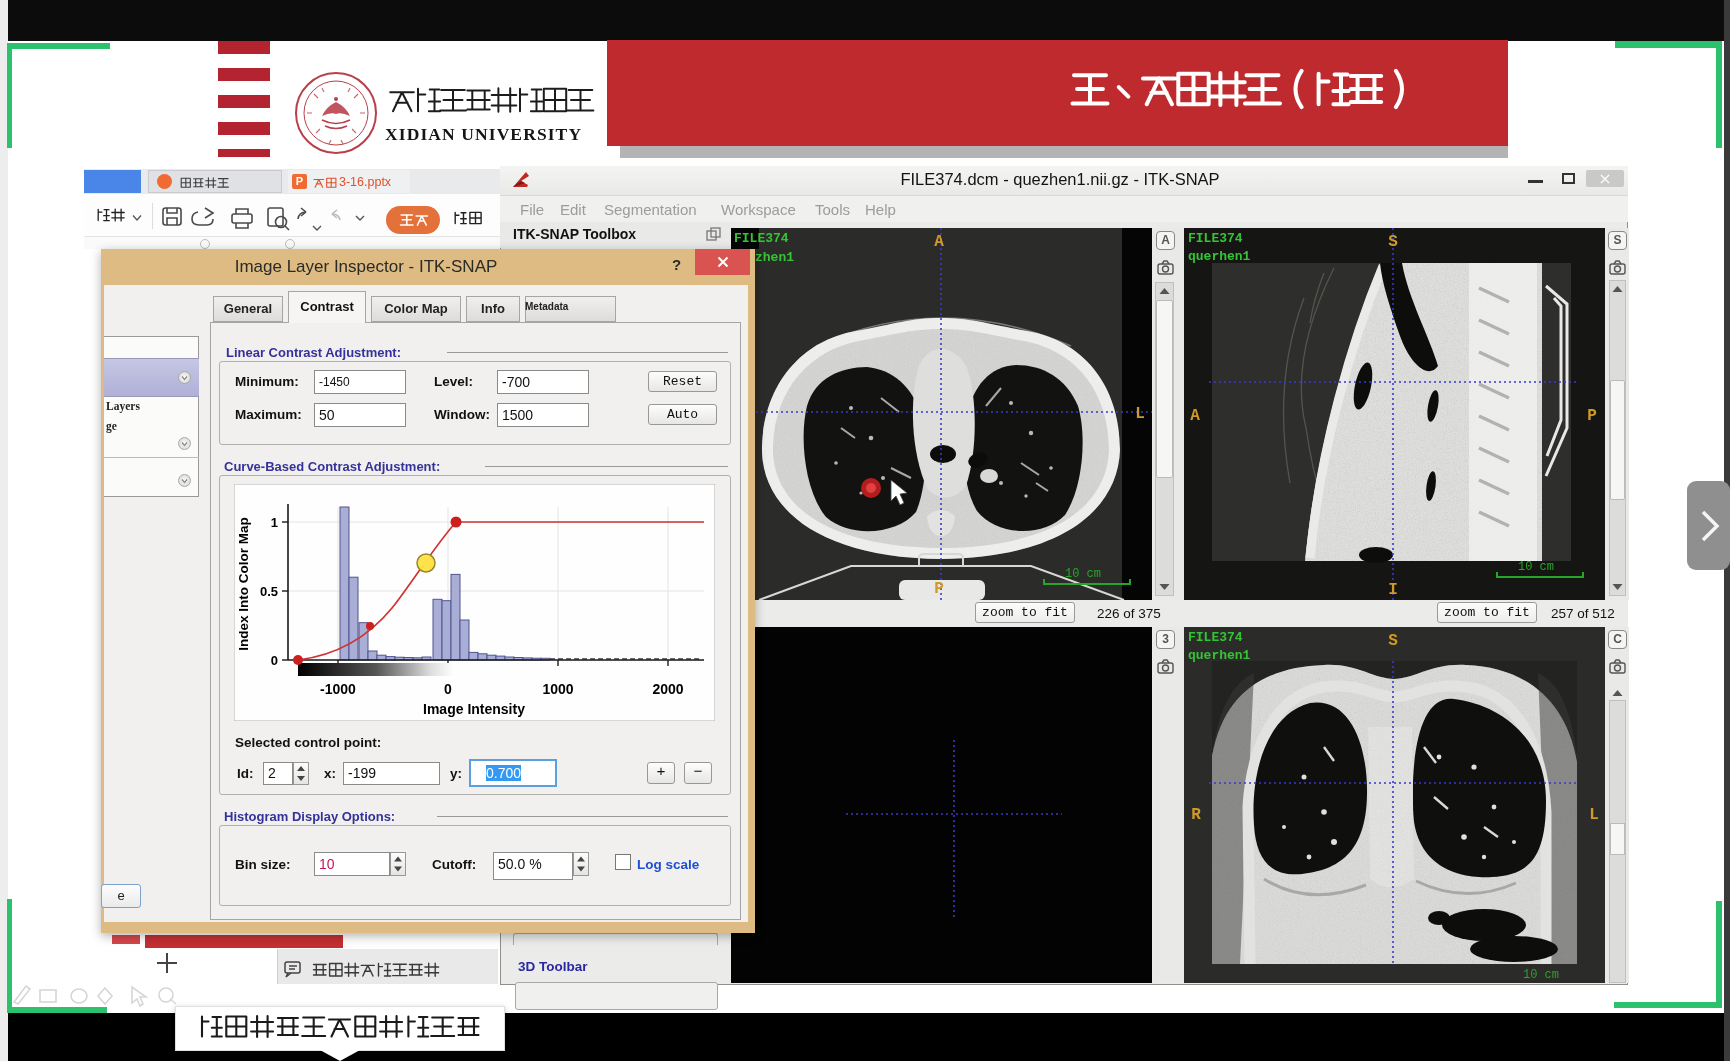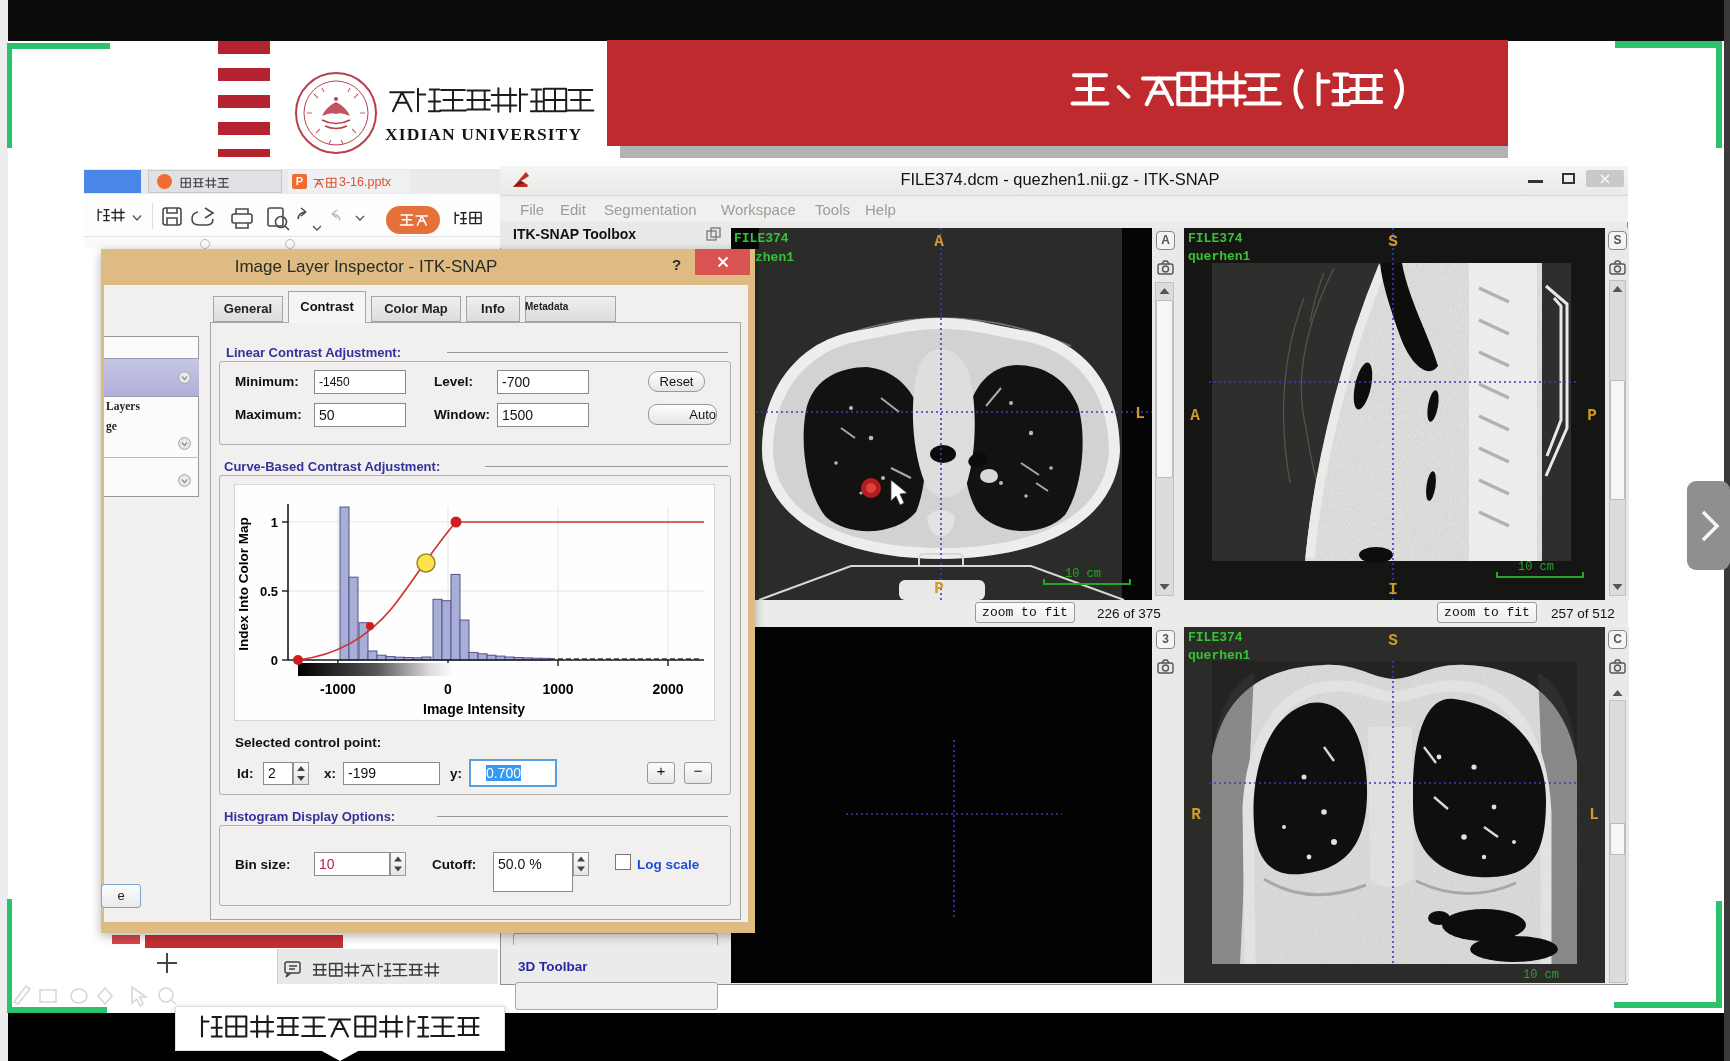--- a/index.html
+++ b/index.html
@@ -393,26 +393,26 @@
 <div class="a mono" style="left:466px;top:301px;width:54px;text-align:center;font-size:13px;font-weight:bold;color:#222;z-index:4">Info</div>
 <div class="a" style="left:525px;top:296px;width:91px;height:26px;background:linear-gradient(#f0efed,#dddcda);border:1px solid #a5a5a3;z-index:2"></div>
 <div class="a mono" style="left:525px;top:301px;width:109px;text-align:left;font-size:10px;font-weight:bold;color:#222;z-index:4">Metadata</div>
 <div class="a mono" style="left:226px;top:345px;font-size:13px;font-weight:bold;color:#34329a;background:#f1f0ee;z-index:3;padding-right:6px">Linear Contrast Adjustment:</div>
 <div class="a" style="left:447.3px;top:352px;width:280.7px;height:1px;background:#999;z-index:2"></div>
 <div class="a" style="left:219px;top:361px;width:512px;height:84px;border:1px solid #b0b0ae;border-radius:3px"></div>
 <div class="a mono" style="left:235px;top:374px;font-size:13.5px;font-weight:bold;color:#111">Minimum:</div>
 <div class="a" style="left:314px;top:370px;width:92px;height:24px;background:#fff;border:1px solid #8a8a88"><span class="mono" style="font-size:12px;color:#111;margin-left:4px;line-height:22px">-1450</span></div>
 <div class="a mono" style="left:434px;top:374px;font-size:13.5px;font-weight:bold;color:#111">Level:</div>
 <div class="a" style="left:497px;top:370px;width:92px;height:24px;background:#fff;border:1px solid #8a8a88"><span class="mono" style="font-size:14px;color:#111;margin-left:4px;line-height:22px">-700</span></div>
-<div class="a" style="left:648px;top:371px;width:57px;height:21px;background:linear-gradient(#fdfdfc,#e6e6e4);border:1px solid #98989a;border-radius:10px;text-align:center;font-family:Liberation Sans, sans-serif;font-size:13px;color:#111;line-height:19px">Reset</div>
+<div class="a" style="left:648px;top:371px;width:69px;height:21px;background:linear-gradient(#fdfdfc,#e6e6e4);border:1px solid #98989a;border-radius:3px;text-align:center;font-family:Liberation Mono, monospace;font-size:13px;color:#111;line-height:19px">Reset</div>
 <div class="a mono" style="left:235px;top:407px;font-size:13.5px;font-weight:bold;color:#111">Maximum:</div>
 <div class="a" style="left:314px;top:403px;width:92px;height:24px;background:#fff;border:1px solid #8a8a88"><span class="mono" style="font-size:14px;color:#111;margin-left:4px;line-height:22px">50</span></div>
 <div class="a mono" style="left:434px;top:407px;font-size:13.5px;font-weight:bold;color:#111">Window:</div>
 <div class="a" style="left:497px;top:403px;width:92px;height:24px;background:#fff;border:1px solid #8a8a88"><span class="mono" style="font-size:14px;color:#111;margin-left:4px;line-height:22px">1500</span></div>
-<div class="a" style="left:648px;top:404px;width:69px;height:21px;background:linear-gradient(#fdfdfc,#e6e6e4);border:1px solid #98989a;border-radius:9px;text-align:right;font-family:Liberation Sans, sans-serif;font-size:13px;color:#111;line-height:19px">Auto</div>
+<div class="a" style="left:648px;top:404px;width:69px;height:21px;background:linear-gradient(#fdfdfc,#e6e6e4);border:1px solid #98989a;border-radius:3px;text-align:center;font-family:Liberation Mono, monospace;font-size:13px;color:#111;line-height:19px">Auto</div>
 <div class="a mono" style="left:224px;top:459px;font-size:13px;font-weight:bold;color:#34329a;background:#f1f0ee;z-index:3;padding-right:6px">Curve-Based Contrast Adjustment:</div>
 <div class="a" style="left:484.8px;top:466px;width:243.2px;height:1px;background:#999;z-index:2"></div>
 <div class="a" style="left:219px;top:475px;width:512px;height:320px;border:1px solid #b0b0ae;border-radius:3px"></div>
 <svg class="a" style="left:234px;top:484px" width="481" height="237" viewBox="0 0 481 237">
     <rect width="481" height="237" fill="#fefefe" stroke="#b0b0ae"></rect>
     <defs>
       <linearGradient id="cmap" x1="0" y1="0" x2="1" y2="0">
         <stop offset="0" stop-color="#000"></stop>
         <stop offset="0.5" stop-color="#555"></stop>
         <stop offset="0.85" stop-color="#ddd"></stop>
@@ -498,21 +498,21 @@
 <div class="a mono" style="left:224px;top:809px;font-size:13px;font-weight:bold;color:#34329a;background:#f1f0ee;z-index:3;padding-right:6px">Histogram Display Options:</div>
 <div class="a" style="left:437.4px;top:816px;width:290.6px;height:1px;background:#999;z-index:2"></div>
 <div class="a" style="left:219px;top:825px;width:512px;height:81px;border:1px solid #b0b0ae;border-radius:3px"></div>
 <div class="a mono" style="left:235px;top:857px;font-size:13.5px;font-weight:bold;color:#111">Bin size:</div>
 <div class="a" style="left:314px;top:852px;width:76px;height:24px;background:#fff;border:1px solid #8a8a88"><span class="mono" style="font-size:14px;color:#be185d;margin-left:4px;line-height:22px">10</span></div>
 <div class="a" style="left:390px;top:852px;width:16px;height:24px;background:linear-gradient(#fcfcfa,#e4e4e2);border:1px solid #98989a"></div>
 <svg class="a" style="left:390px;top:852px" width="16" height="24">
     <path d="M4 9.5 L8 4.5 L12 9.5 Z M4 14.5 L8 19.5 L12 14.5 Z" fill="#444"></path>
   </svg>
 <div class="a mono" style="left:432px;top:857px;font-size:13.5px;font-weight:bold;color:#111">Cutoff:</div>
-<div class="a" style="left:493px;top:852px;width:80px;height:40px;background:#fff;border:1px solid #8a8a88"><span class="mono" style="font-size:14px;color:#111;margin-left:4px;line-height:22px">50.0 %</span></div>
+<div class="a" style="left:493px;top:852px;width:80px;height:28px;background:#fff;border:1px solid #8a8a88"><span class="mono" style="font-size:14px;color:#111;margin-left:4px;line-height:22px">50.0 %</span></div>
 <div class="a" style="left:573px;top:852px;width:16px;height:24px;background:linear-gradient(#fcfcfa,#e4e4e2);border:1px solid #98989a"></div>
 <svg class="a" style="left:573px;top:852px" width="16" height="24">
     <path d="M4 9.5 L8 4.5 L12 9.5 Z M4 14.5 L8 19.5 L12 14.5 Z" fill="#444"></path>
   </svg>
 <div class="a" style="left:615px;top:854px;width:16px;height:16px;background:#fff;border:1px solid #777"></div>
 <div class="a mono" style="left:637px;top:857px;font-size:13.5px;font-weight:bold;color:#1d4ed8">Log scale</div>
 <div class="a" style="left:101px;top:884px;width:40px;height:24px;background:linear-gradient(#fdfdfd,#eaeaea);border:1.5px solid #7aa4cc;border-radius:3px;text-align:center;font-size:13px;line-height:21px;color:#222">e</div>
 <svg class="a" style="left:10px;top:982px;opacity:0.4" width="175" height="26">
 <g stroke="#9a9a9a" fill="none" stroke-width="1.6">
 <path d="M4 20 L16 4 L20 7 L8 22 Z"></path>

